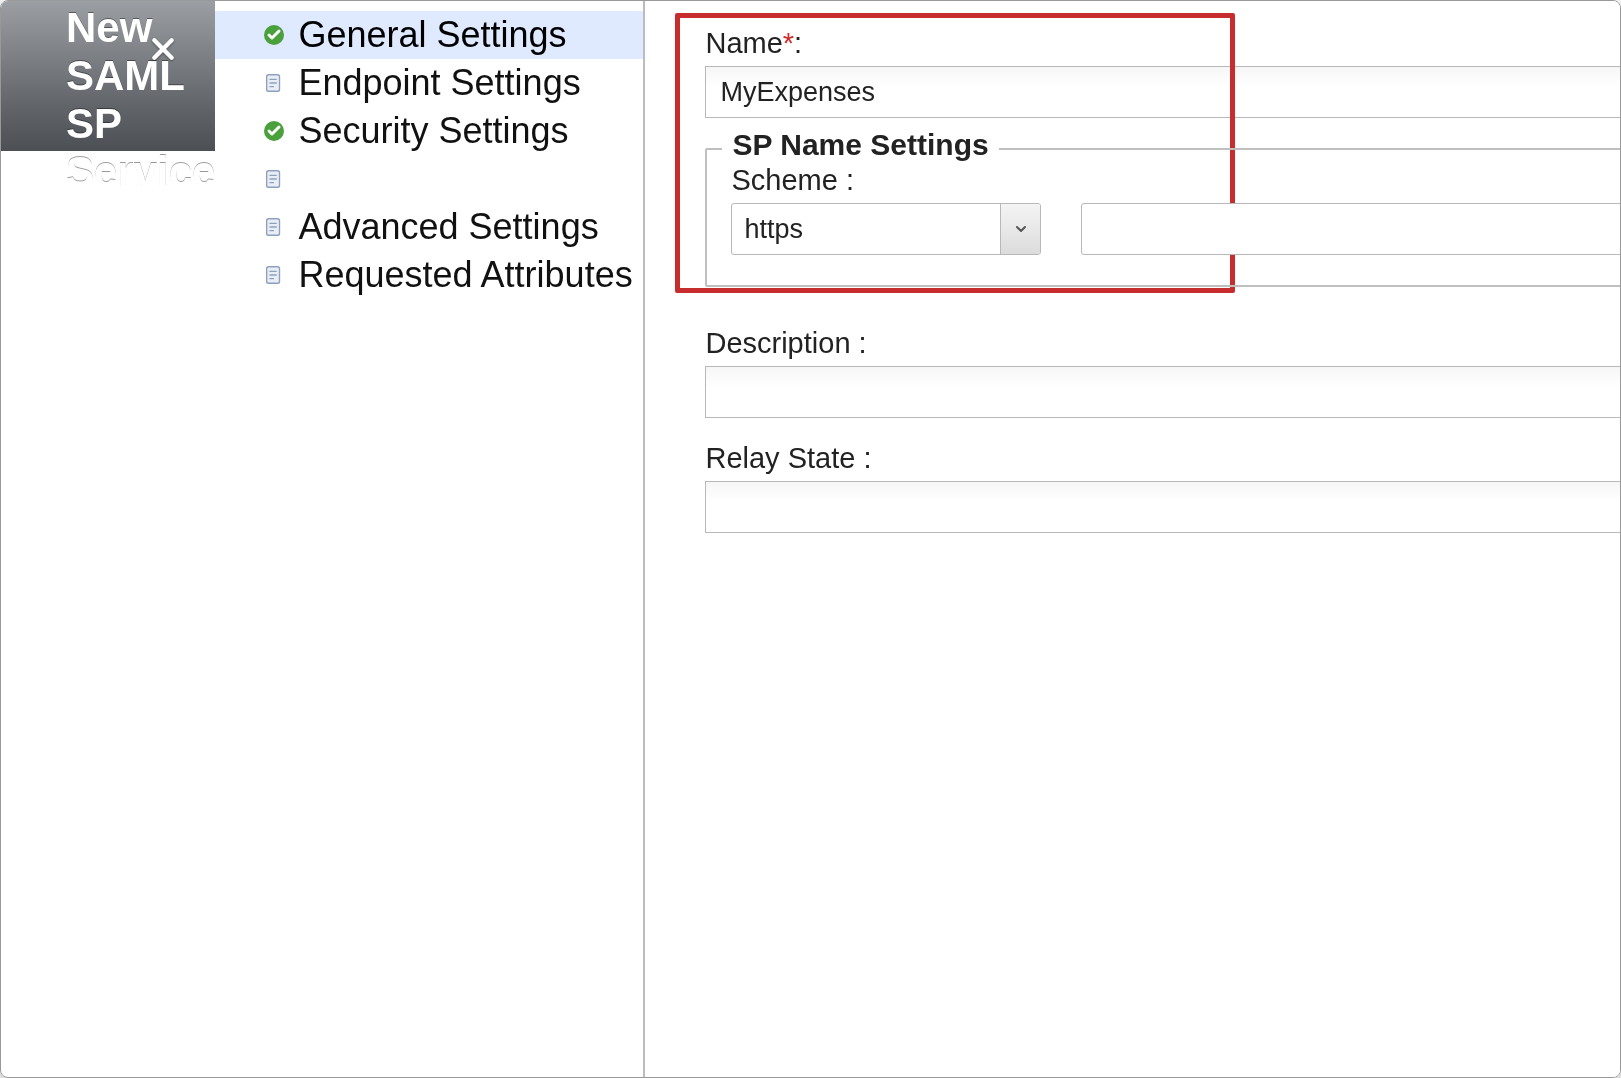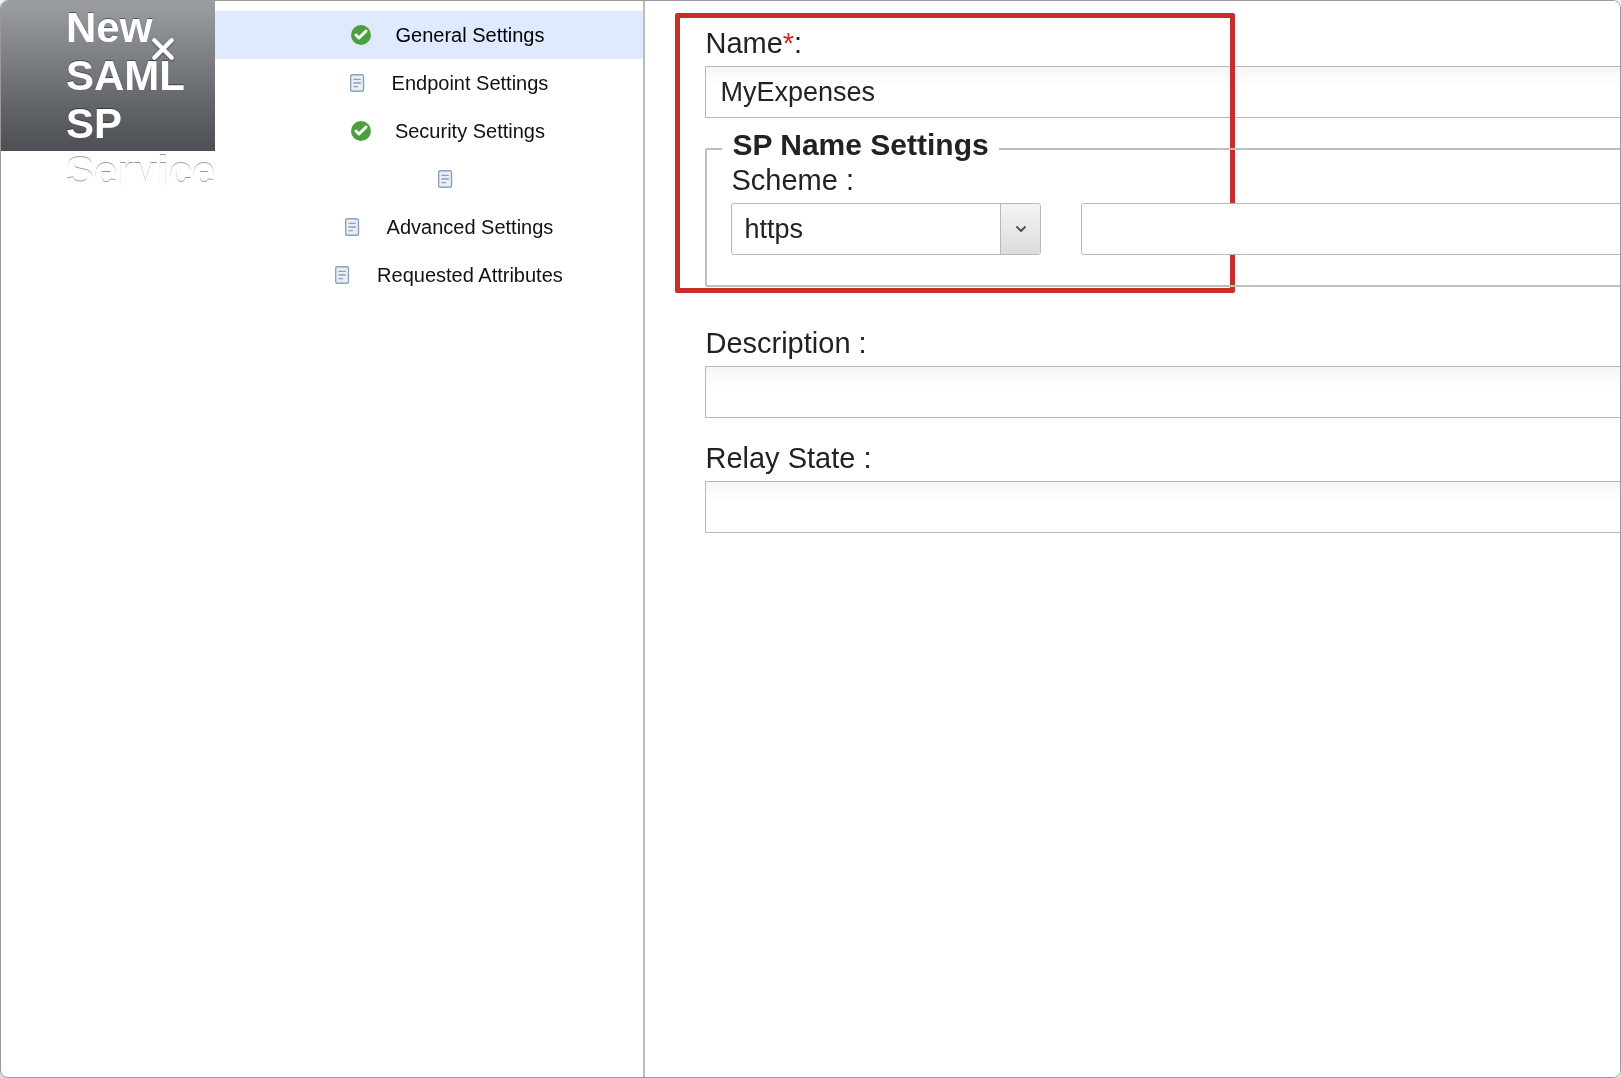--- a/index.html
+++ b/index.html
@@ -48,30 +48,29 @@
   }
   .sidebar {
     width: 430px;
     border-right: 2px solid #bcbcbc;
     padding-top: 10px;
     background: #fff;
   }
   .sidebar-item {
     display: flex;
     align-items: center;
-    gap: 20px;
+    gap: 10px;
     height: 48px;
     padding: 0 12px 0 45px;
-    font-size: 20px;
+    font-size: 36px;
     color: #111;
     cursor: pointer;
     white-space: nowrap;
     overflow: hidden;
     text-overflow: ellipsis;
-    justify-content: center;
   }
   .sidebar-item.selected {
     background: #dfe9ff;
     color: #000;
   }
   .side-icon {
     width: 28px; height: 28px;
     flex: 0 0 28px;
     display:flex; align-items:center; justify-content:center;
   }

